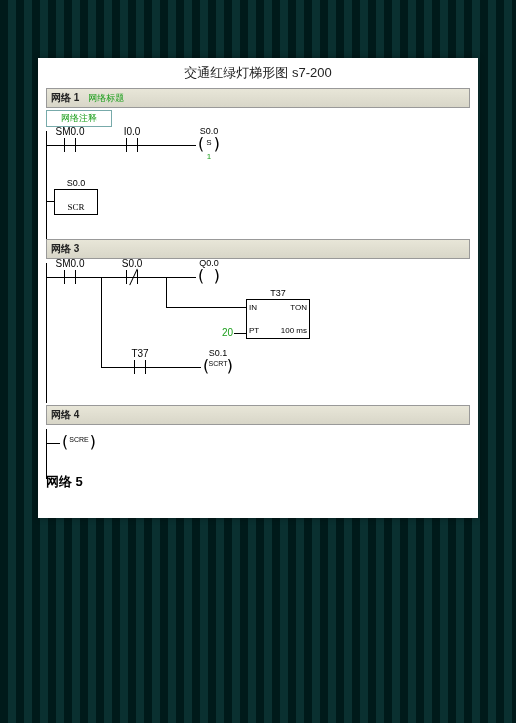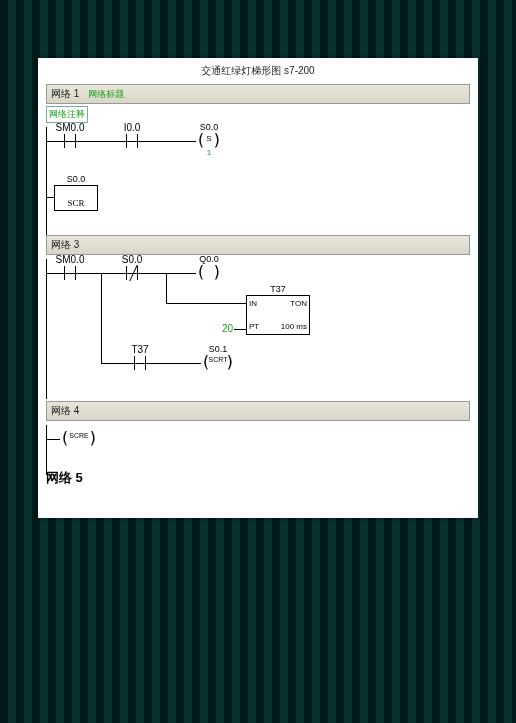--- a/index.html
+++ b/index.html
@@ -16,40 +16,40 @@
     left: 38px;
     top: 58px;
     width: 440px;
     height: 460px;
     background: #fff;
     box-shadow: 0 0 6px rgba(0,0,0,0.4);
     overflow: hidden;
   }
   .title {
     text-align: center;
-    font-size: 10px;
+    font-size: 13px;
     padding: 6px 0 4px 0;
     color: #222;
   }
   .network-header {
     background: linear-gradient(#e8e6d8, #d8d6c8);
     border: 1px solid #999;
     padding: 2px 4px;
     font-size: 10px;
     margin: 2px 8px 0 8px;
     position: relative;
   }
-  .net-label { font-weight: normal; color: #222; text-align: center; }
+  .net-label { font-weight: bold; color: #222; text-align: center; }
   .net-title { color: #1a9e1a; font-size: 9px; margin-left: 6px; }
   .net-comment {
     font-size: 9px;
     color: #1a9e1a;
     border: 1px solid #7aa;
     margin: 2px 8px 0 8px;
-    padding: 1px 2px;
+    padding: 1px 14px;
     display: inline-block;
   }
   .rung {
     position: relative;
     margin: 4px 8px 12px 8px;
     height: 36px;
   }
   .rung-tall { height: 130px; }
   .rung-med { height: 48px; }
   .power-rail {

